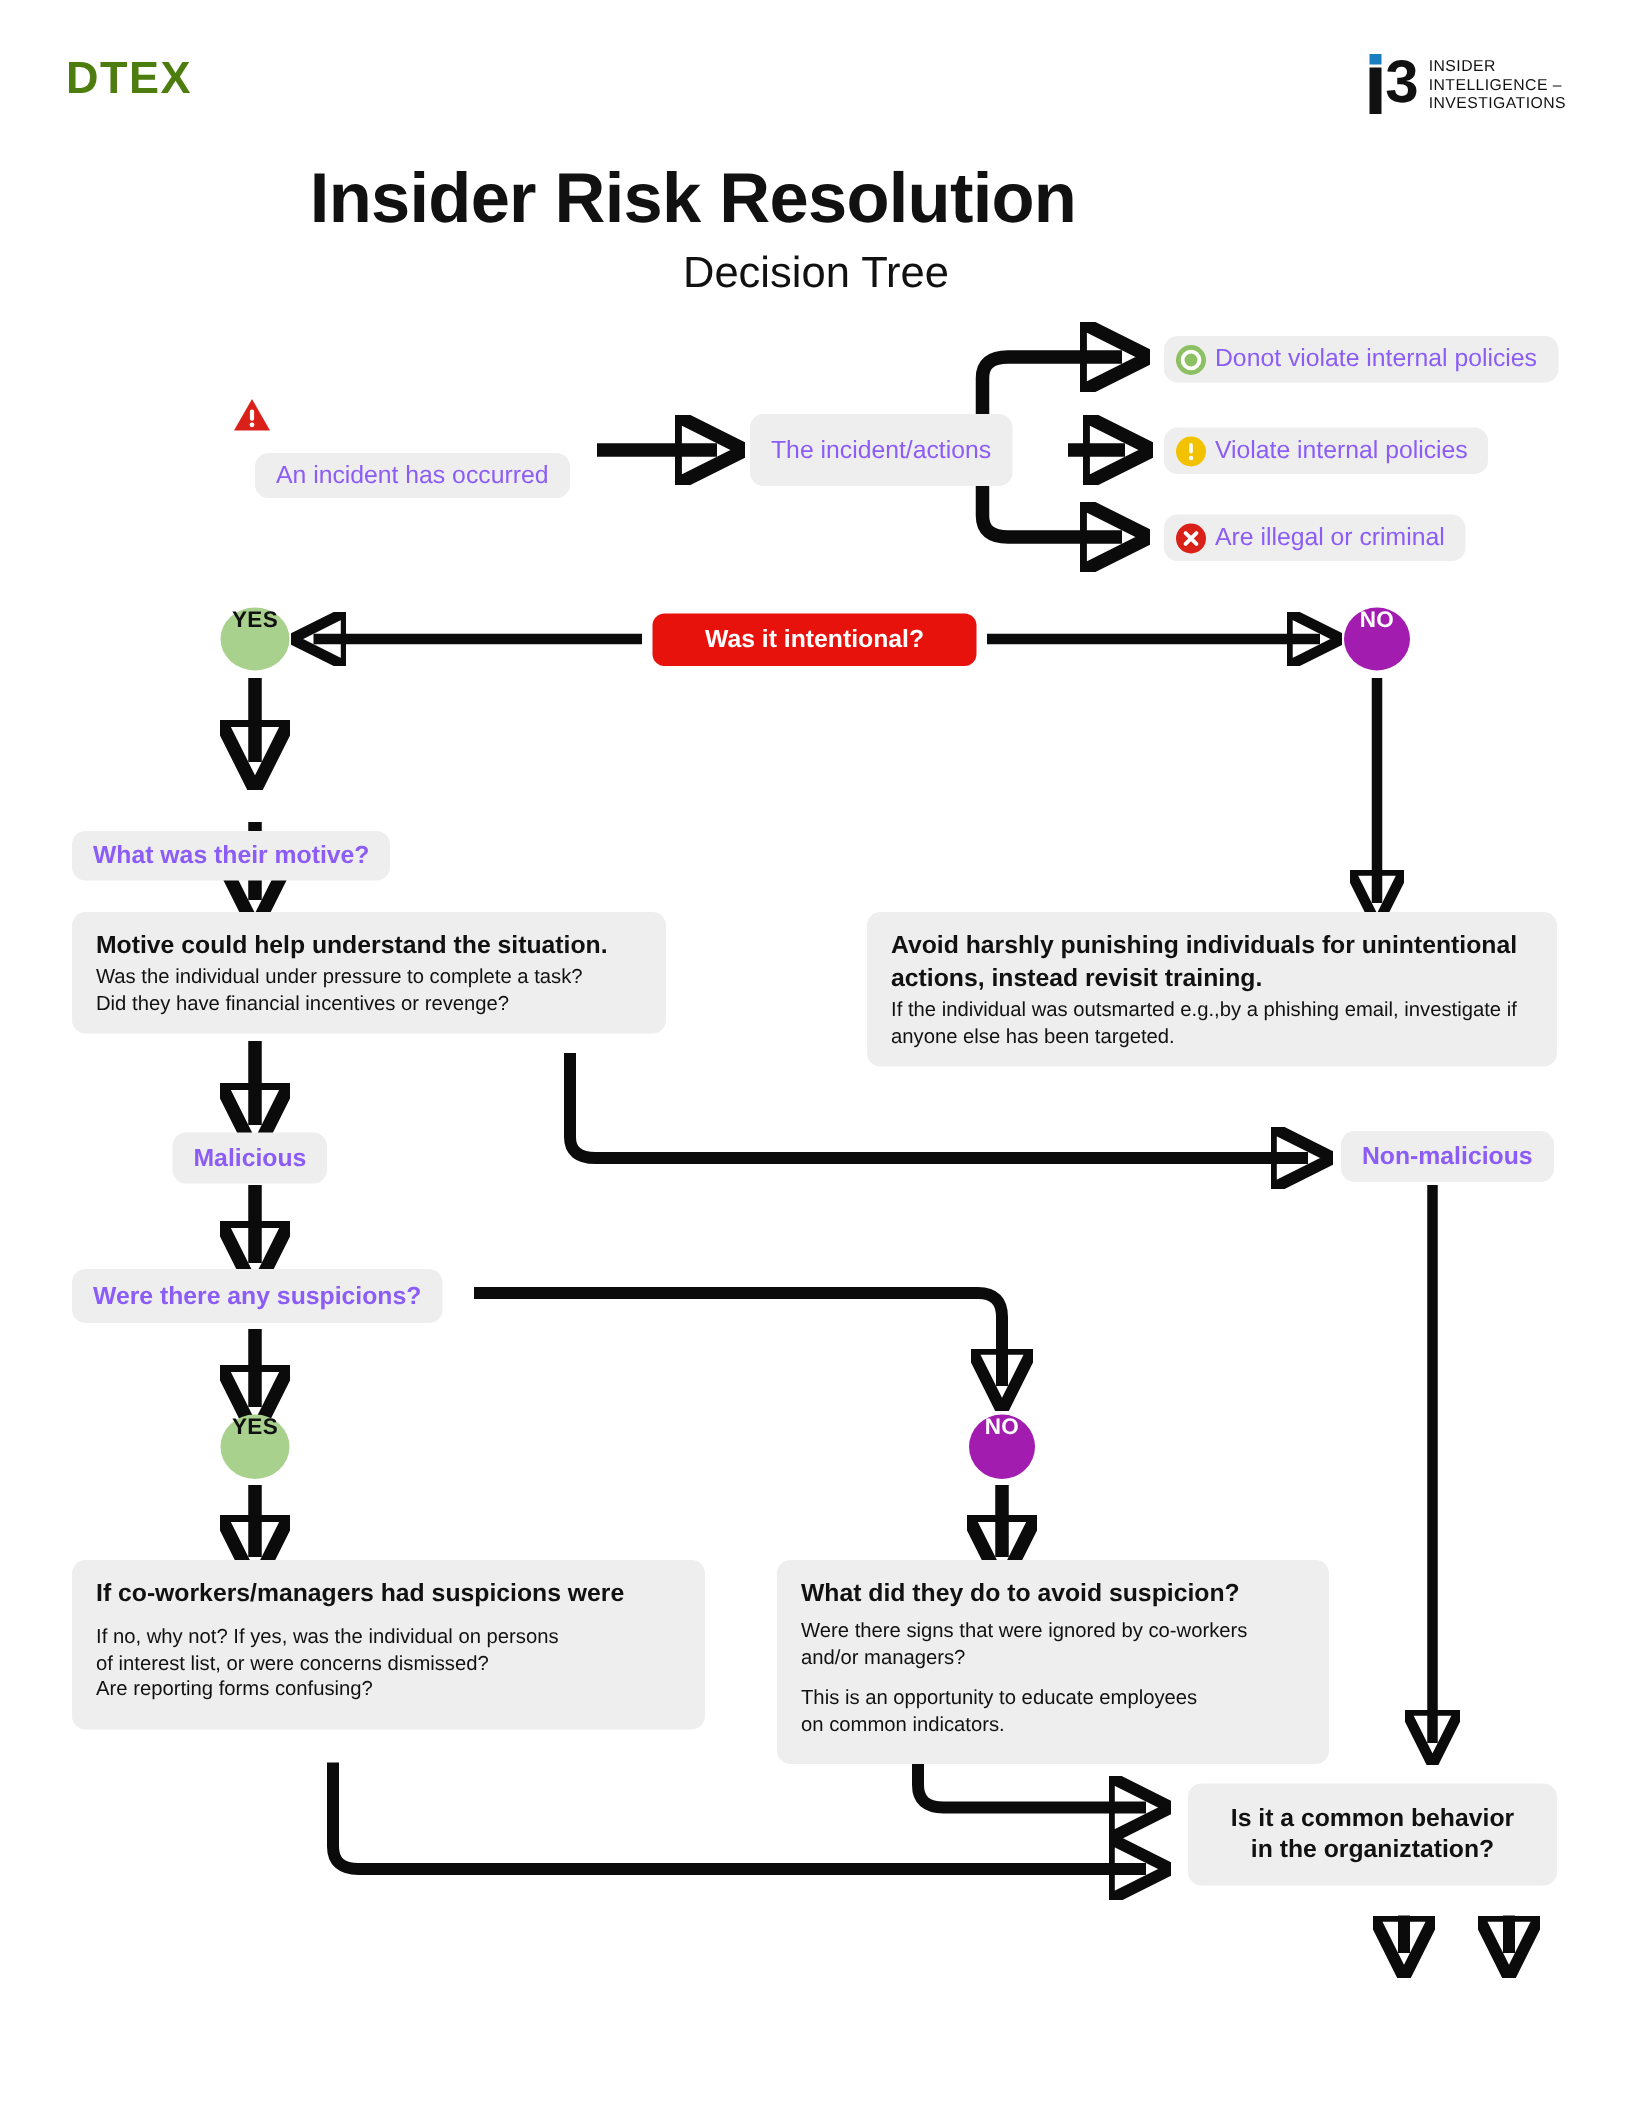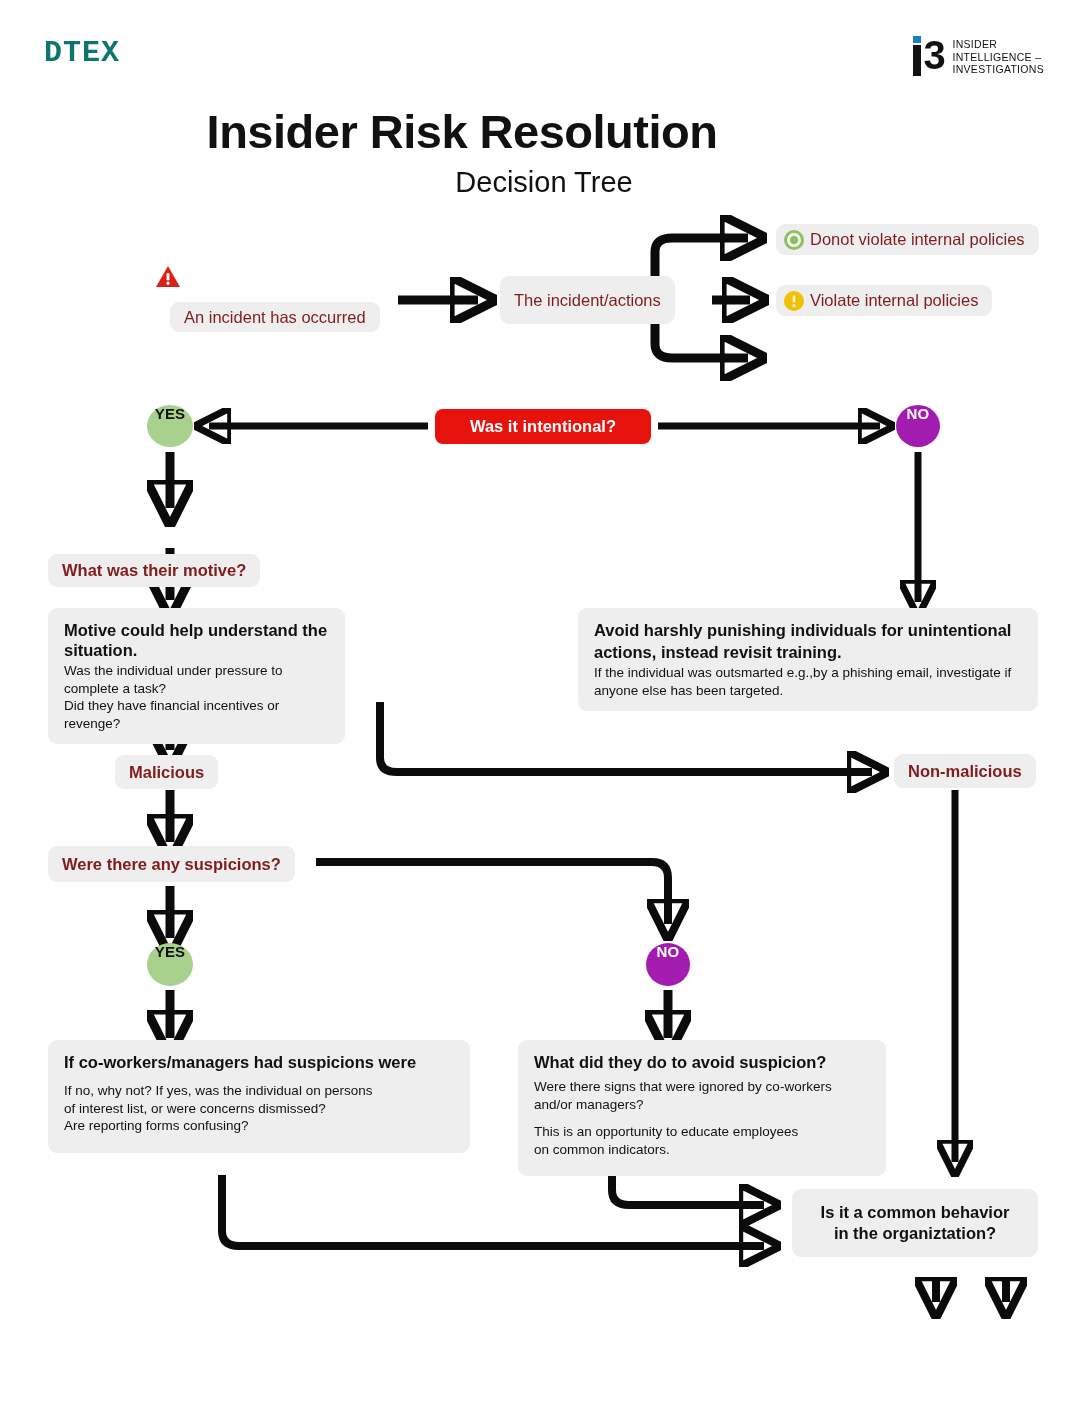--- a/index.html
+++ b/index.html
@@ -15,25 +15,25 @@
     width: 1088px;
     height: 1408px;
     overflow: hidden;
     background: #ffffff;
   }
 
   
   .dtex-logo {
     position: absolute;
     left: 44px; top: 38px;
-    font-family: Liberation Mono, monospace;
+    font-family: Liberation Sans, sans-serif;
     font-weight: 700;
     font-size: 30px;
     letter-spacing: 1px;
-    color: #0f766e;
+    color: #4d7c0f;
     line-height: 1;
   }
   .i3-logo {
     position: absolute;
     right: 44px; top: 36px;
     display: flex;
     align-items: flex-start;
     gap: 7px;
   }
   .i3-mark {
@@ -92,21 +92,21 @@
     color: #111;
   }
 
   
   .box {
     position: absolute;
     background: #eeeeee;
     border-radius: 9px;
     display: flex;
     align-items: center;
-    color: #7f1d1d;
+    color: #8b5cf6;
   }
   .box.pad { padding: 7px 14px; }
   .box-plain {
     font-size: 16.5px;
     font-weight: 400;
     white-space: nowrap;
   }
   .box-bold {
     font-size: 16.5px;
     font-weight: 700;
@@ -286,38 +286,45 @@
 
   <div class="box pad box-plain" style="left:776px; top:285px; height:31px; padding-left:34px;">
     <svg class="status-icon" style="left:7px; top:5px;" viewBox="0 0 22 22">
       <circle cx="11" cy="11" r="10" fill="#f2c200"></circle>
       <rect x="9.8" y="5.4" width="2.4" height="7" rx="1.2" fill="#fff"></rect>
       <circle cx="11" cy="15.4" r="1.5" fill="#fff"></circle>
     </svg>
     <span>Violate internal policies</span>
   </div>
 
+  <div class="box pad box-plain" style="left:776px; top:343px; height:31px; padding-left:34px;">
+    <svg class="status-icon" style="left:7px; top:5px;" viewBox="0 0 22 22">
+      <circle cx="11" cy="11" r="10" fill="#d9211a"></circle>
+      <path d="M7.4 7.4 L14.6 14.6 M14.6 7.4 L7.4 14.6" stroke="#fff" stroke-width="2.6" stroke-linecap="round"></path>
+    </svg>
+    <span>Are illegal or criminal</span>
+  </div>
 
   <div class="red-box" style="left:435px; top:409px; width:216px; height:35px;">
     <span>Was it intentional?</span>
   </div>
 
   <div class="pill pill-yes" style="left:147px; top:405px; width:46px; height:42px;">
     <span>YES</span>
   </div>
 
   <div class="pill pill-no" style="left:896px; top:405px; width:44px; height:42px;">
     <span>NO</span>
   </div>
 
   <div class="box pad box-bold" style="left:48px; top:514px; height:33px;margin-top:40px;">
     <span>What was their motive?</span>
   </div>
 
-  <div class="box-block" style="left:48px; top:608px; width:297px;">
+  <div class="box-block" style="left:48px; top:608px; width:396px;">
     <div class="hd">Motive could help understand the situation.</div>
     <div class="bd">Was the individual under pressure to complete a task?</div>
     <div class="bd">Did they have financial incentives or revenge?</div>
   </div>
 
   <div class="box-block" style="left:578px; top:608px; width:460px;">
     <div class="hd">Avoid harshly punishing individuals for unintentional</div>
     <div class="hd">actions, instead revisit training.</div>
     <div class="bd">If the individual was outsmarted e.g.,by a phishing email, investigate if</div>
     <div class="bd">anyone else has been targeted.</div>

